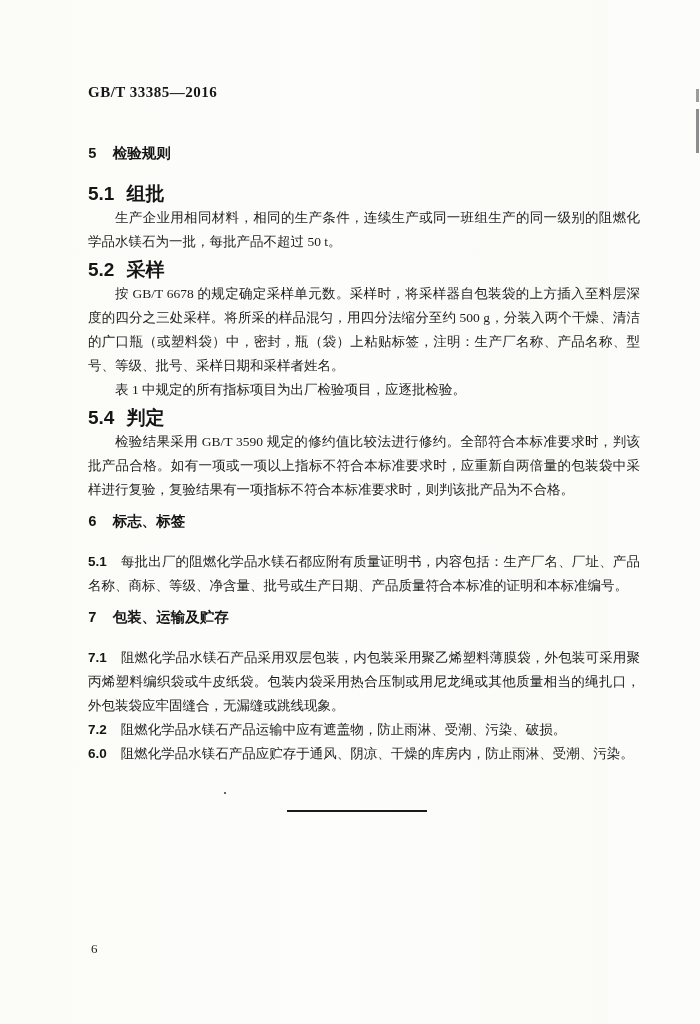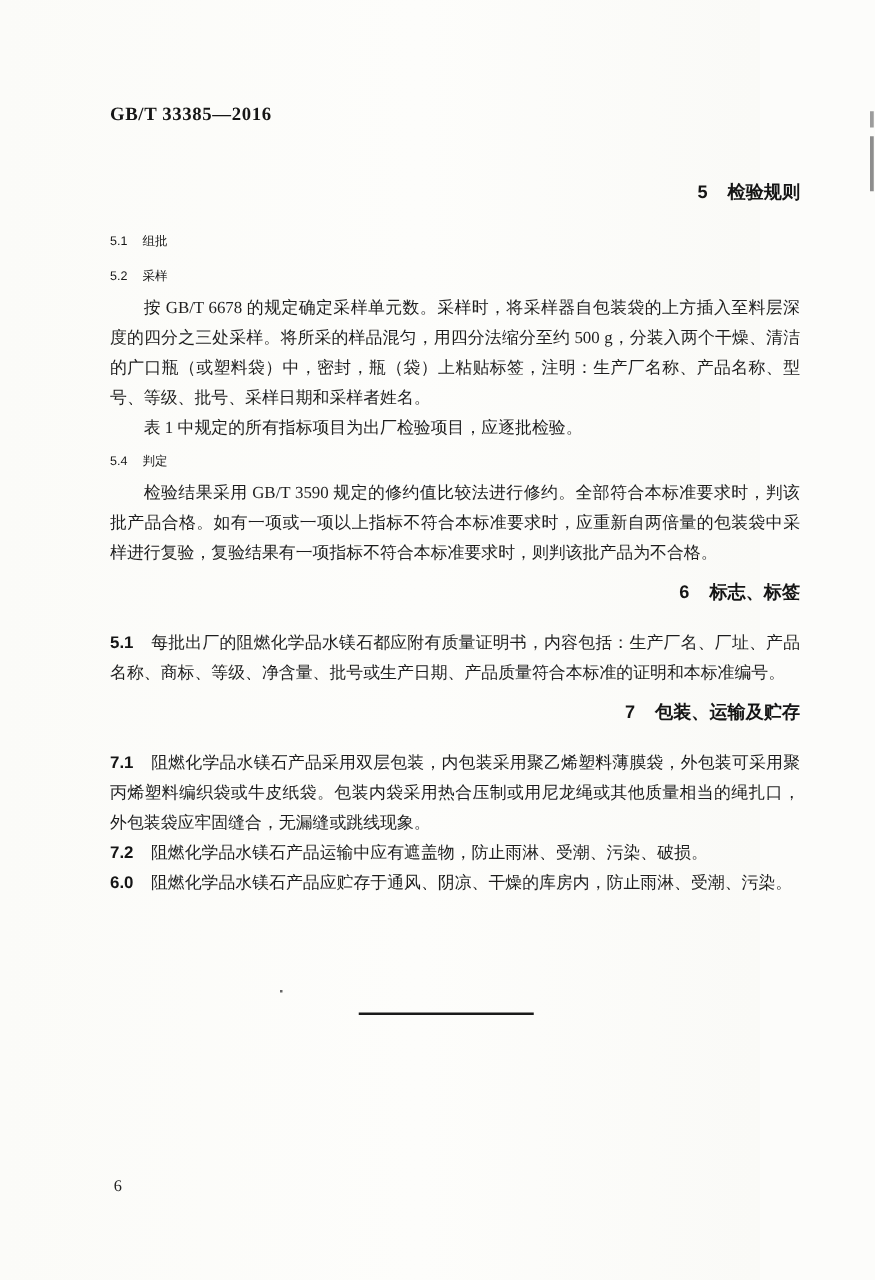--- a/index.html
+++ b/index.html
@@ -31,35 +31,34 @@
     letter-spacing: 0.5px;
     color: #161616;
   }
   .doc-body {
     position: absolute;
     left: 88px;
     top: 142px;
     width: 552px;
   }
   .h1 {
-    font-family: Liberation Sans, sans-serif;
+    font-family: Liberation Mono, monospace;
     font-weight: bold;
     font-size: 14.5px;
     line-height: 24px;
     margin: 8px 0 16px 0;
     color: #151515;
-    text-align: right;
   }
   .h1.first {
     margin-top: 0;
   }
   .h2sub {
     font-family: "Liberation Sans", "DejaVu Sans", sans-serif;
-    font-weight: normal;
-    font-size: 10px;
+    font-weight: bold;
+    font-size: 19px;
     line-height: 24px;
     margin: 4px 0 0 0;
     color: #151515;
   }
   .h1 .num { margin-right: 16px; }
   .h2sub .num { margin-right: 12px; }
   .para {
     font-size: 13.5px;
     line-height: 24px;
     margin: 0;
@@ -103,20 +102,21 @@
 
 <div class="page">
 
   <div class="running-header">GB/T 33385—2016</div>
 
   <main class="doc-body">
 
     <h2 class="h1 first"><span class="num">5</span><span class="ttl">检验规则</span></h2>
 
     <h3 class="h2sub"><span class="num">5.1</span><span class="ttl">组批</span></h3>
+    <p class="para pindent">生产企业用相同材料，相同的生产条件，连续生产或同一班组生产的同一级别的阻燃化学品水镁石为一批，每批产品不超过 50 t。</p>
 
     <h3 class="h2sub"><span class="num">5.2</span><span class="ttl">采样</span></h3>
     <p class="para pindent">按 GB/T 6678 的规定确定采样单元数。采样时，将采样器自包装袋的上方插入至料层深度的四分之三处采样。将所采的样品混匀，用四分法缩分至约 500 g，分装入两个干燥、清洁的广口瓶（或塑料袋）中，密封，瓶（袋）上粘贴标签，注明：生产厂名称、产品名称、型号、等级、批号、采样日期和采样者姓名。</p>
 
     <p class="para pindent">表 1 中规定的所有指标项目为出厂检验项目，应逐批检验。</p>
 
     <h3 class="h2sub"><span class="num">5.4</span><span class="ttl">判定</span></h3>
     <p class="para pindent">检验结果采用 GB/T 3590 规定的修约值比较法进行修约。全部符合本标准要求时，判该批产品合格。如有一项或一项以上指标不符合本标准要求时，应重新自两倍量的包装袋中采样进行复验，复验结果有一项指标不符合本标准要求时，则判该批产品为不合格。</p>
 
     <h2 class="h1"><span class="num">6</span><span class="ttl">标志、标签</span></h2>

